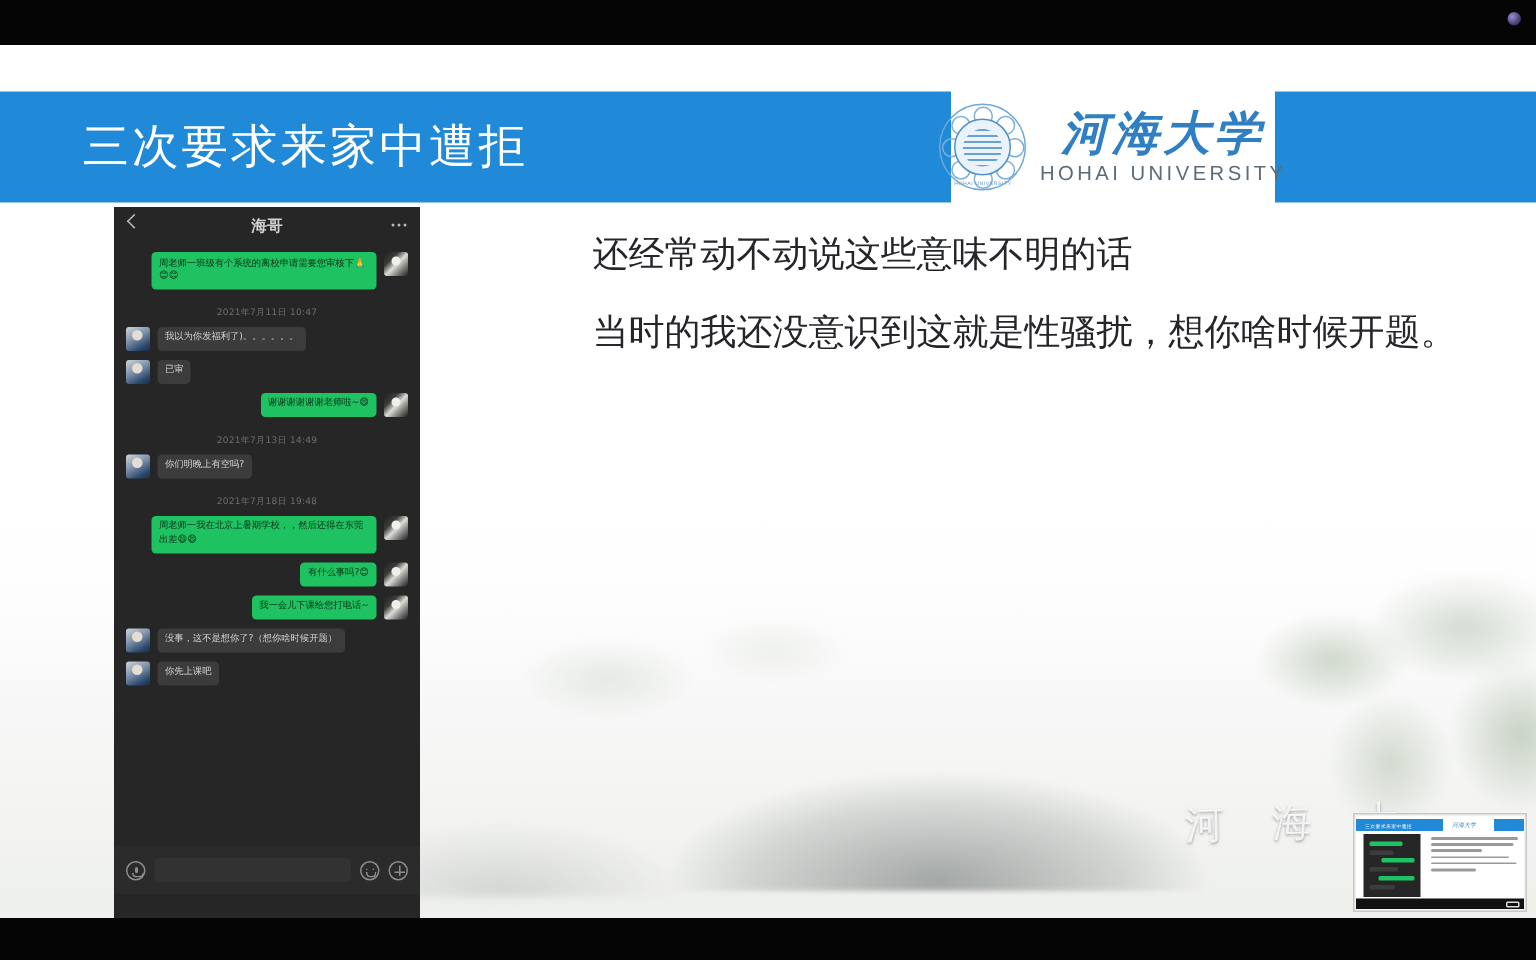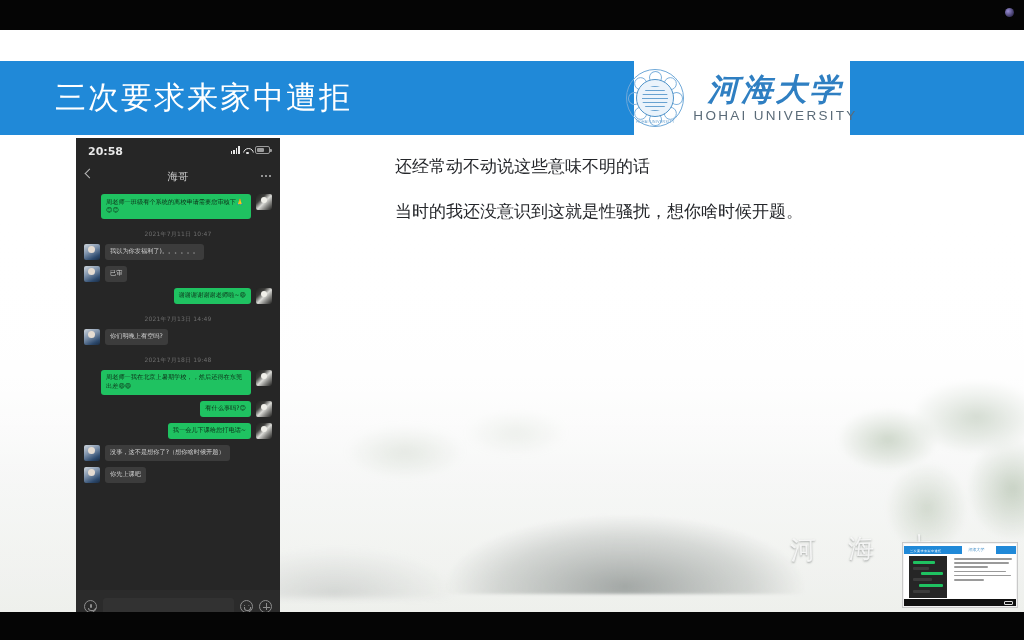--- a/index.html
+++ b/index.html
@@ -135,21 +135,21 @@
   .logo-en {
     font-size:13.5px; color:#5b6b78; letter-spacing:2.3px;
     margin-top:2px; white-space:nowrap;
   }
 
   
   .body-text {
     position:absolute; left:395px; top:128px; width:600px; z-index:15;
   }
   .body-text p {
-    font-size:17px; color:#24262a; line-height:1.0;
+    font-size:24px; color:#24262a; line-height:1.0;
     margin-bottom:28px; white-space:nowrap;
   }
   .body-text p:last-child { margin-bottom:0; }
 
   
   .phone {
     position:absolute; left:76px; top:108px; width:204px; height:484px;
     background:#262626; z-index:20; overflow:hidden;
     font-family:"DejaVu Sans", "Liberation Sans", sans-serif;
   }
@@ -188,21 +188,21 @@
 
   .ph-navbar {
     position:relative; height:26px; display:flex; align-items:center;
     justify-content:center; border-bottom:0;
   }
   .ph-back {
     position:absolute; left:10px; top:6px; width:7px; height:7px;
     border-left:1.4px solid #b8b8b8; border-bottom:1.4px solid #b8b8b8;
     transform:rotate(45deg);
   }
-  .ph-title { font-size:10.5px; color:#cfcfcf; }
+  .ph-title { font-size:10.5px; color:#cfcfcf;font-weight:bold; }
   .ph-more {
     position:absolute; right:9px; top:11px; display:flex; gap:1.8px;
   }
   .ph-more i { width:2px; height:2px; border-radius:50%; background:#b8b8b8; }
 
   .ph-chat {
     height:400px; padding:4px 8px 0 8px; overflow:hidden;
     display:flex; flex-direction:column;
   }
   .ts {
@@ -350,35 +350,20 @@
     </div>
   </div>
 
   <div class="body-text">
     <p>还经常动不动说这些意味不明的话</p>
     <p>当时的我还没意识到这就是性骚扰，想你啥时候开题。</p>
   </div>
 
   <div class="phone">
 
-    <div class="ph-status">
-      <div class="ph-time">20:58</div>
-      <div class="ph-sys">
-        <div class="sig">
-            <i></i>
-            <i></i>
-            <i></i>
-            <i></i>
-          </div>
-        <div class="wifi"></div>
-        <div class="batt">
-            <i></i>
-          </div>
-      </div>
-    </div>
 
     <div class="ph-navbar">
       <div class="ph-back"></div>
       <div class="ph-title">海哥</div>
       <div class="ph-more">
           <i></i>
           <i></i>
           <i></i>
         </div>
     </div>

